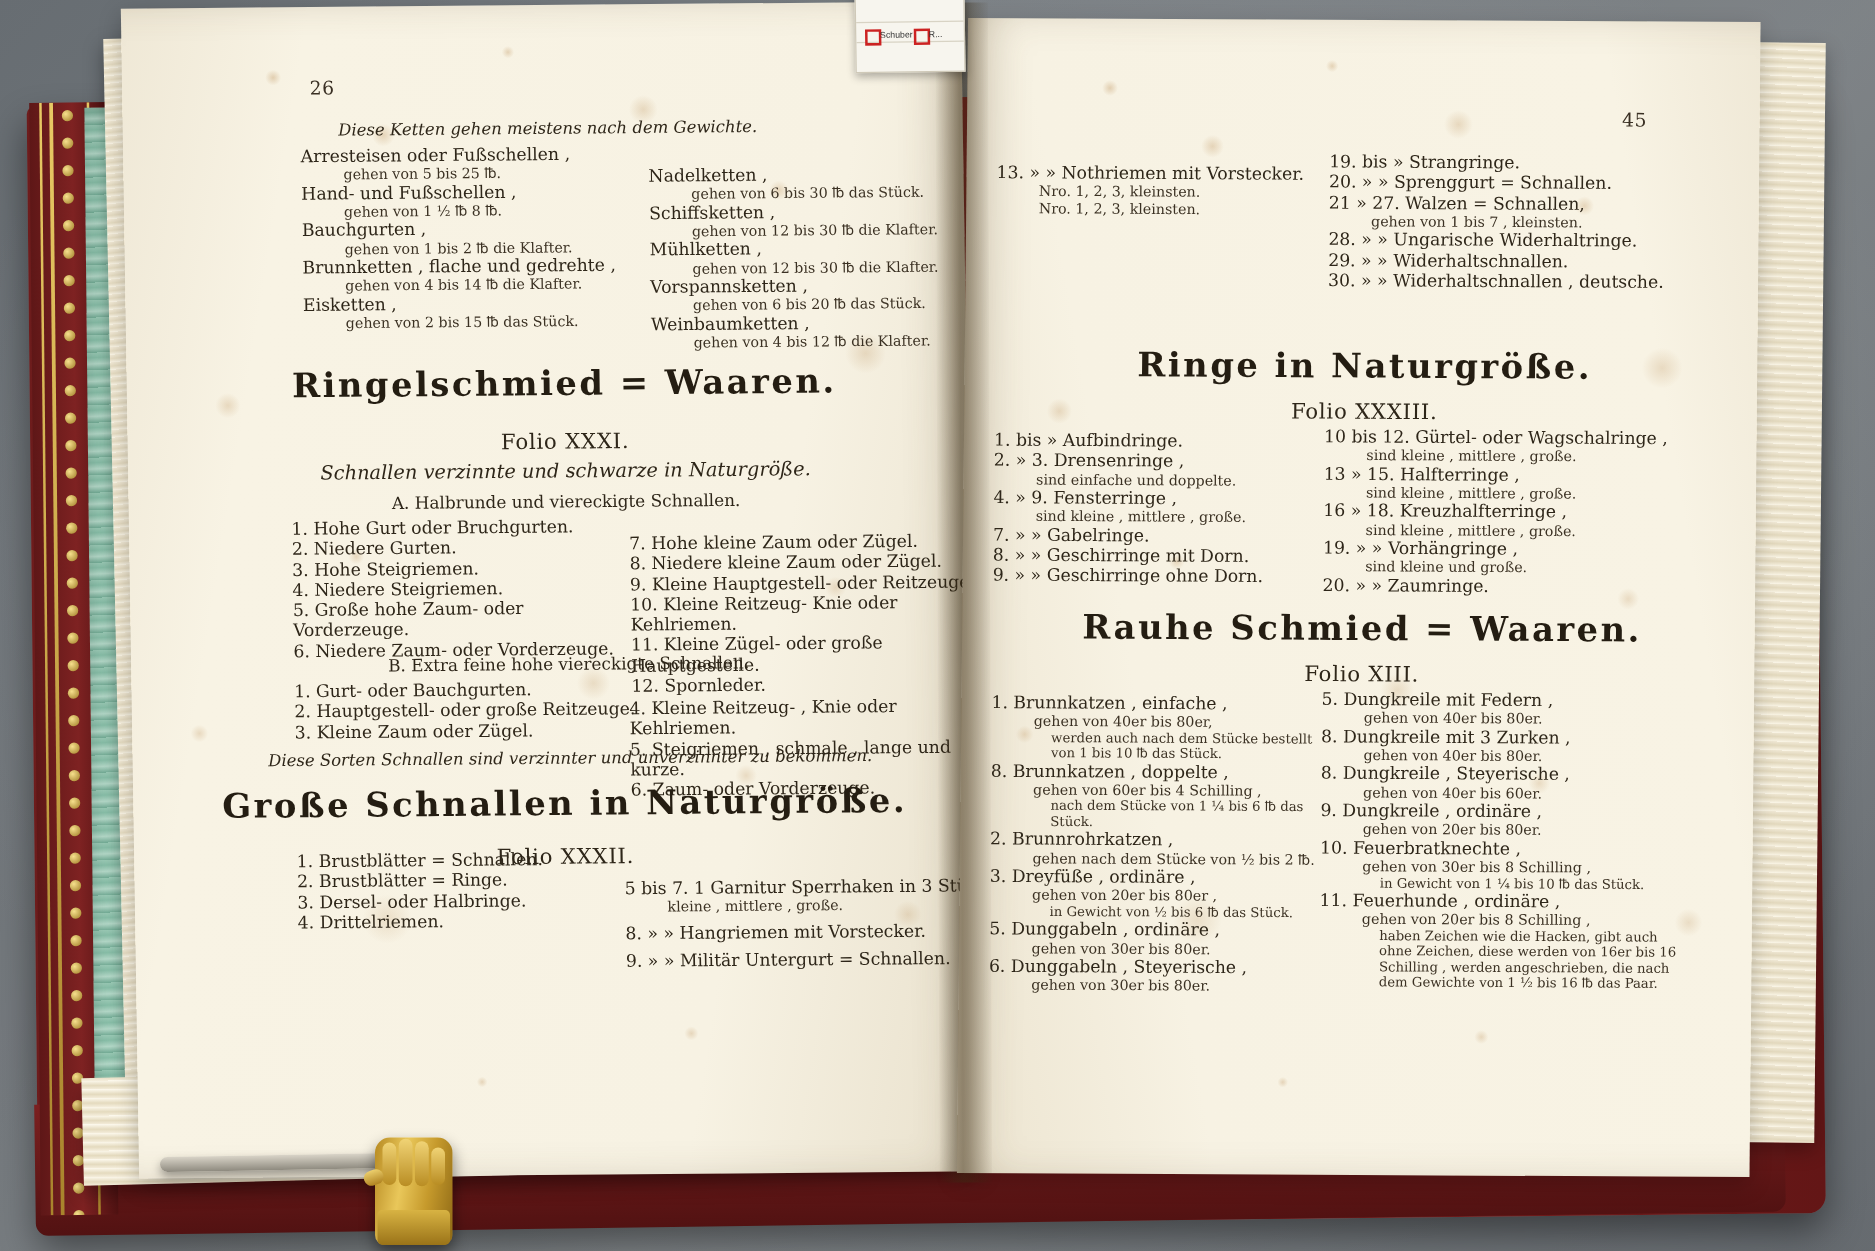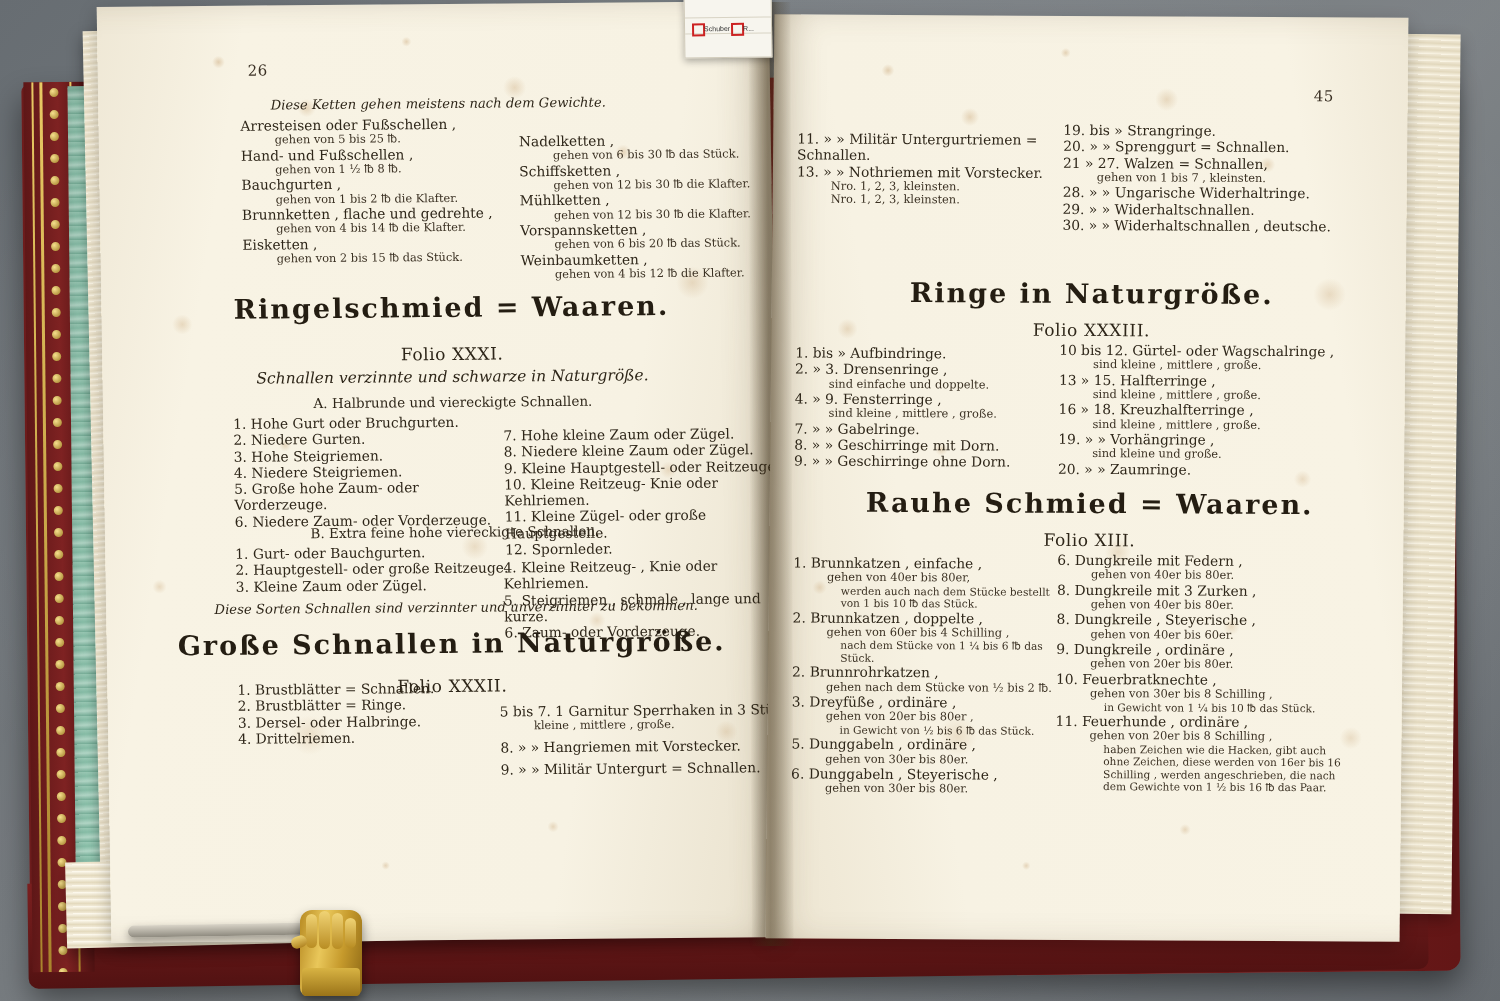--- a/index.html
+++ b/index.html
@@ -263,24 +263,23 @@
           <div class="entry" style="margin-top:6px;"><span>8.  »  »  Hangriemen mit Vorstecker.</span></div>
           <div class="entry" style="margin-top:6px;"><span>9.  »  »  Militär Untergurt = Schnallen.</span></div>
         </div>
       </div>
     </div>
 
     <div class="page pright">
       <div class="page-inner">
         <div class="foxing"></div>
 
-        <div class="folio" style="left:540px;top:70px;">45</div>
+        <div class="folio" style="left:524px;top:70px;">45</div>
 
         <div class="txt col" style="left:24px;top:116px;width:270px;">
-          <div class="entry">11. »  »   Militär Untergurtriemen = Schnallen.</div>
           <div class="entry">13. »  »   Nothriemen mit Vorstecker.</div>
           <div class="entry"><span class="sub">Nro. 1, 2, 3, kleinsten.</span></div>
           <div class="entry"><span class="sub">Nro. 1, 2, 3, kleinsten.</span></div>
         </div>
 
         <div class="txt col" style="left:290px;top:106px;width:300px;">
           <div class="entry">19. bis »  Strangringe.</div>
           <div class="entry">20. »  »    Sprenggurt = Schnallen.</div>
           <div class="entry"><span>21 » 27.  Walzen = Schnallen,</span><span class="sub">gehen von 1 bis 7 , kleinsten.</span></div>
           <div class="entry">28. »  »    Ungarische Widerhaltringe.</div>
@@ -306,29 +305,29 @@
           <div class="entry"><span>16  »  18.  Kreuzhalfterringe ,</span><span class="sub">sind kleine , mittlere , große.</span></div>
           <div class="entry"><span>19. »  »     Vorhängringe ,</span><span class="sub">sind kleine und große.</span></div>
           <div class="entry">20. »  »     Zaumringe.</div>
         </div>
 
         <div class="txt head1" style="left:20px;top:472px;width:600px;">Rauhe Schmied = Waaren.</div>
         <div class="txt head2" style="left:20px;top:514px;width:600px;">Folio XIII.</div>
 
         <div class="txt col" style="left:24px;top:540px;width:272px;">
           <div class="entry"><span>1. Brunnkatzen , einfache ,</span><span class="sub">gehen von 40er bis 80er,</span><span class="sub2">werden auch nach dem Stücke bestellt von 1 bis 10 ℔ das Stück.</span></div>
-          <div class="entry"><span>2. Brunnkatzen , doppelte ,</span><span class="sub">gehen von 60er bis 4 Schilling ,</span><span class="sub2">nach dem Stücke von 1 ¼ bis 6 ℔ das Stück.</span></div>
+          <div class="entry"><span>8. Brunnkatzen , doppelte ,</span><span class="sub">gehen von 60er bis 4 Schilling ,</span><span class="sub2">nach dem Stücke von 1 ¼ bis 6 ℔ das Stück.</span></div>
           <div class="entry"><span>2. Brunnrohrkatzen ,</span><span class="sub">gehen nach dem Stücke von ½ bis 2 ℔.</span></div>
           <div class="entry"><span>3. Dreyfüße , ordinäre ,</span><span class="sub">gehen von 20er bis 80er ,</span><span class="sub2">in Gewicht von ½ bis 6 ℔ das Stück.</span></div>
           <div class="entry"><span>5. Dunggabeln , ordinäre ,</span><span class="sub">gehen von 30er bis 80er.</span></div>
           <div class="entry"><span>6. Dunggabeln , Steyerische ,</span><span class="sub">gehen von 30er bis 80er.</span></div>
         </div>
 
         <div class="txt col" style="left:288px;top:536px;width:300px;">
-          <div class="entry"><span>6. Dungkreile mit Federn ,</span><span class="sub">gehen von 40er bis 80er.</span></div>
+          <div class="entry"><span>5. Dungkreile mit Federn ,</span><span class="sub">gehen von 40er bis 80er.</span></div>
           <div class="entry"><span>8. Dungkreile mit 3 Zurken ,</span><span class="sub">gehen von 40er bis 80er.</span></div>
           <div class="entry"><span>8. Dungkreile , Steyerische ,</span><span class="sub">gehen von 40er bis 60er.</span></div>
           <div class="entry"><span>9. Dungkreile , ordinäre ,</span><span class="sub">gehen von 20er bis 80er.</span></div>
           <div class="entry"><span>10. Feuerbratknechte ,</span><span class="sub">gehen von 30er bis 8 Schilling ,</span><span class="sub2">in Gewicht von 1 ¼ bis 10 ℔ das Stück.</span></div>
           <div class="entry"><span>11. Feuerhunde , ordinäre ,</span><span class="sub">gehen von 20er bis 8 Schilling ,</span><span class="sub2">haben Zeichen wie die Hacken, gibt auch ohne Zeichen, diese werden von 16er bis 16 Schilling , werden angeschrieben, die nach dem Gewichte von 1 ½ bis 16 ℔ das Paar.</span></div>
         </div>
       </div>
     </div>
 
     <div class="gutter"></div>

